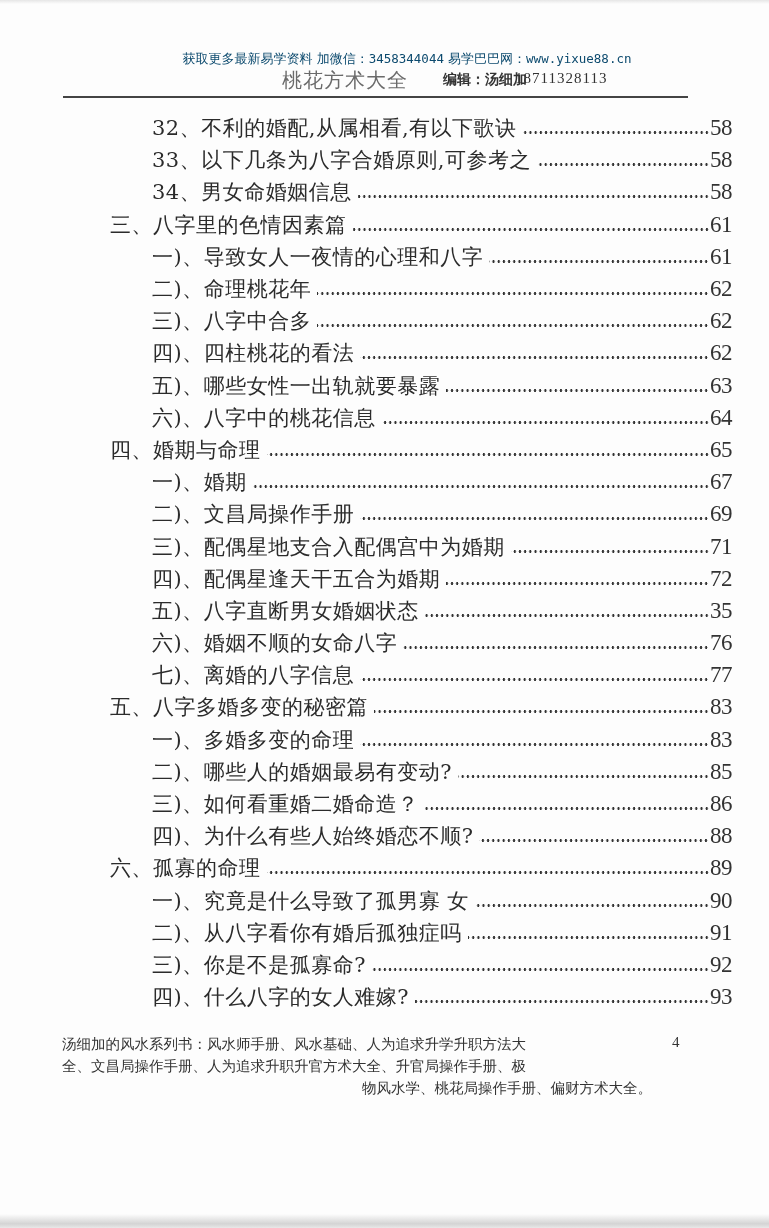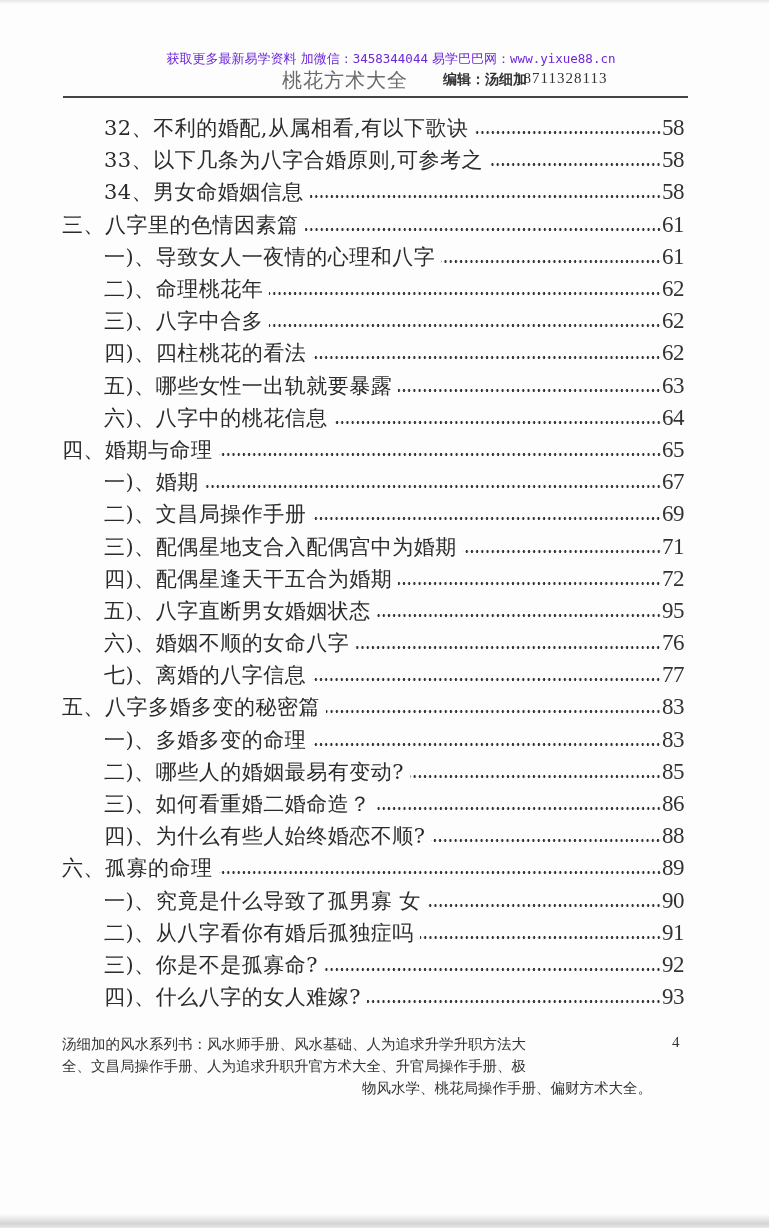--- a/index.html
+++ b/index.html
@@ -11,22 +11,22 @@
   }
   .page-shade-top {
     position: absolute; left: 0; top: 0; width: 769px; height: 4px;
     background: linear-gradient(to bottom, #e6e6e6, rgba(255,255,255,0));
   }
   .page-shade-bottom {
     position: absolute; left: 0; top: 1214px; width: 769px; height: 14px;
     background: linear-gradient(to bottom, rgba(255,255,255,0), #d4d4d4 70%, #e8e8e8);
   }
   .watermark {
-    position: absolute; left: 96px; top: 50px; width: 590px;
-    font-family: "DejaVu Sans", sans-serif; font-size: 13px; color: #6d28d9;
+    position: absolute; left: 112px; top: 50px; width: 590px;
+    font-family: "DejaVu Sans", sans-serif; font-size: 13px; color: #0c4a6e;
     letter-spacing: 0px; white-space: nowrap; text-align: center;
   }
   .watermark .mono { font-family: "DejaVu Sans Mono", monospace; font-size: 12.5px; }
   .running-head {
     position: absolute; left: 60px; top: 67px; width: 640px; height: 26px;
     white-space: nowrap;
   }
   .book-title {
     position: absolute; left: 222px; top: 0; font-size: 20px; color: #6a6a6a;
     font-family: "DejaVu Serif", serif; letter-spacing: 1px;
@@ -41,21 +41,21 @@
   }
   .header-rule {
     position: absolute; left: 63px; top: 96px; width: 625px; height: 2px;
     background: #444;
   }
   .toc {
     position: absolute; left: 0; top: 112px; width: 769px;
   }
   .toc-row {
     position: relative; height: 32.2px; display: flex; align-items: center;
-    font-size: 21px; line-height: 32px; white-space: nowrap;
+    font-size: 21px; line-height: 32px; white-space: nowrap; margin-left: 48px;
   }
   .toc-row.level-1 { padding-left: 62px; width: calc(684px - 62px); }
   .toc-row.level-2 { padding-left: 104px; width: calc(684px - 104px); }
   .toc-row .label { flex: 0 0 auto; letter-spacing: 0.5px; }
   .toc-row .leader {
     flex: 1 1 auto; overflow: hidden; margin: 0 1px 0 6px;
     height: 32px; position: relative;
   }
   .toc-row .leader::before {
     content: ""; position: absolute; left: 0; right: 0; top: 19px; height: 3px;
@@ -166,21 +166,21 @@
       <span class="page">71</span>
     </div>
   <div class="toc-row level-2">
       <span class="label">四)、配偶星逢天干五合为婚期</span>
       <span class="leader"></span>
       <span class="page">72</span>
     </div>
   <div class="toc-row level-2">
       <span class="label">五)、八字直断男女婚姻状态</span>
       <span class="leader"></span>
-      <span class="page">95</span>
+      <span class="page">35</span>
     </div>
   <div class="toc-row level-2">
       <span class="label">六)、婚姻不顺的女命八字</span>
       <span class="leader"></span>
       <span class="page">76</span>
     </div>
   <div class="toc-row level-2">
       <span class="label">七)、离婚的八字信息</span>
       <span class="leader"></span>
       <span class="page">77</span>

